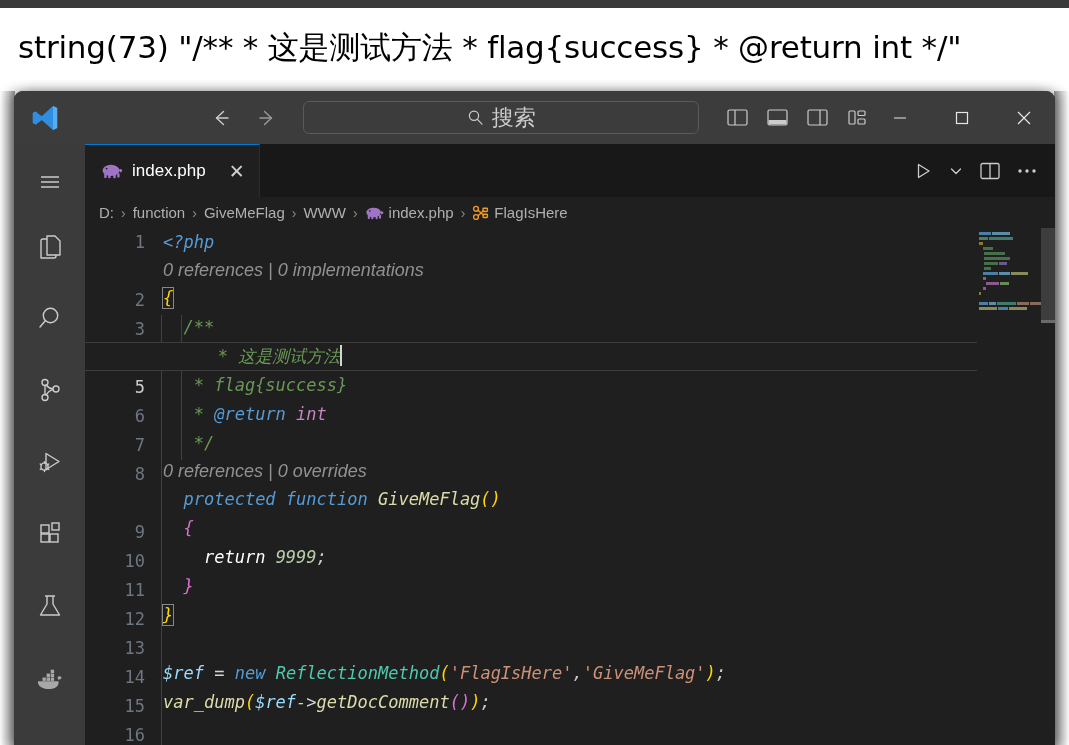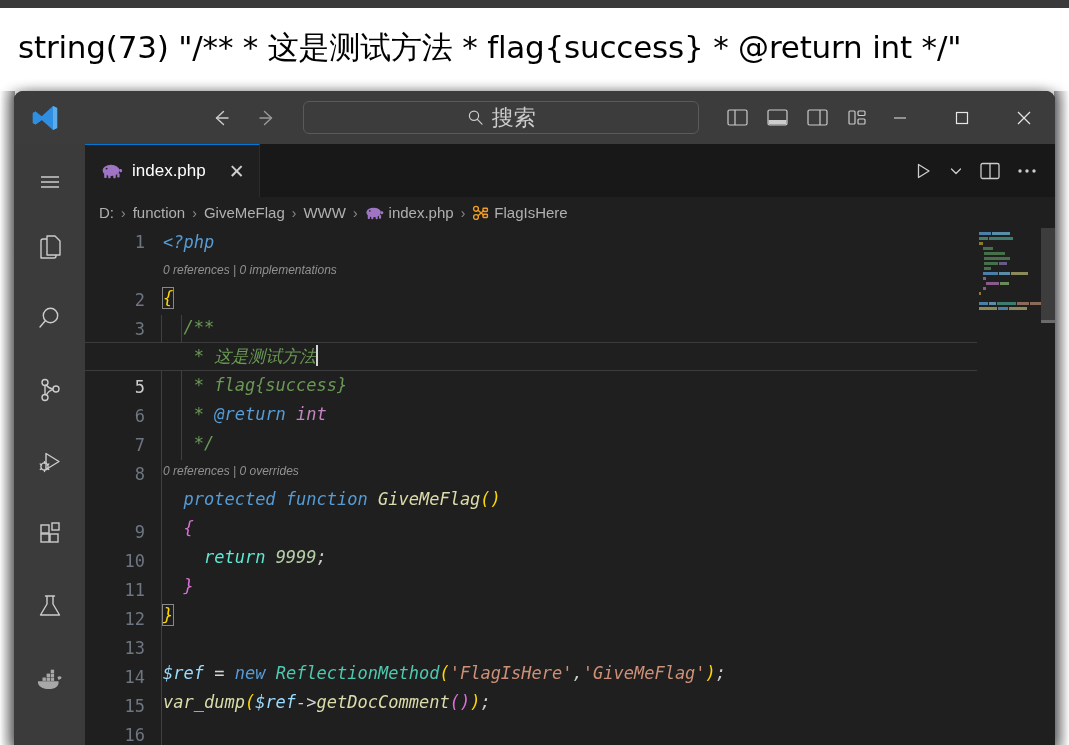--- a/index.html
+++ b/index.html
@@ -146,44 +146,44 @@
     flex: 1; position: relative;
     font-family: "DejaVu Sans Mono", "Liberation Mono", monospace;
     font-size: 17px;
     padding-left: 6px;
     min-width: 0;
     font-style: italic;
   }
   .cl { height: 29px; line-height: 29px; white-space: pre; position: relative; }
   .cl.lens {
     font-family: "Liberation Sans", sans-serif;
-    font-size: 12px; color: #919191;
+    font-size: 18px; color: #919191;
     height: 27px; line-height: 27px;
   }
   .cl.active-line {
     background: #1f1f1f;
     border-top: 1px solid #3c3c3c;
     border-bottom: 1px solid #3c3c3c;
     height: 29px; line-height: 27px;
-    margin-left: -78px; padding-left: 78px;
+    margin-left: -78px; padding-left: 102px;
     width: calc(100% + 78px);
   }
   .indent-guide {
     position: absolute; left: 0; width: 1px; background: #404040;
   }
   .cursor {
     display: inline-block; width: 2px; height: 21px;
     background: #d4d4d4; vertical-align: -4px; margin-left: 0px;
   }
   .bmatch { outline: 1px solid #888888; background: transparent; }
 
   
   .t-tag     { color: #569cd6; }
   .t-kw      { color: #569cd6; }
-  .t-kw2     { color: #5eead4; }
+  .t-kw2     { color: #ffffff; }
   .t-class   { color: #4ec9b0; }
   .t-fn      { color: #dcdcaa; }
   .t-var     { color: #9cdcfe; }
   .t-str     { color: #ce9178; }
   .t-num     { color: #b5cea8; }
   .t-com     { color: #6a9955; }
   .t-doc     { color: #569cd6; }
   .t-doctype { color: #c586c0; }
   .t-punct   { color: #cccccc; }
   .t-paren-y { color: #ffd700; }

